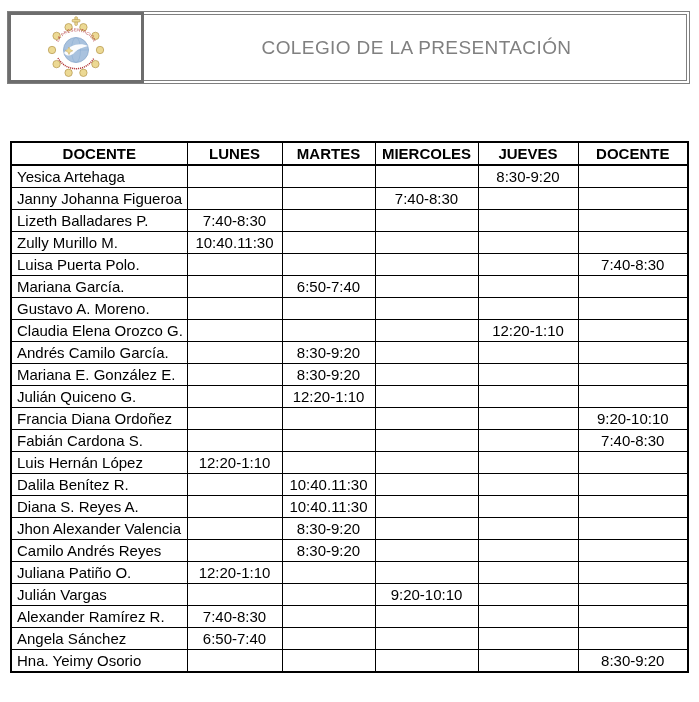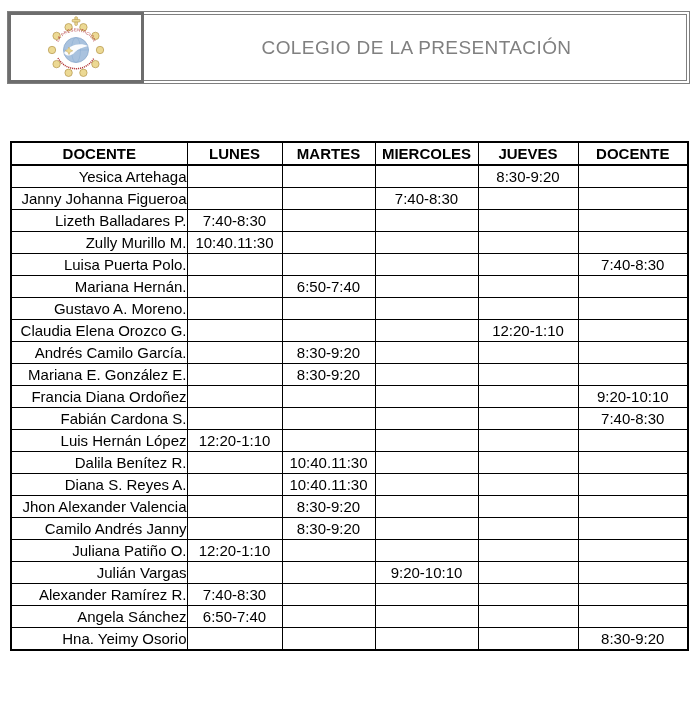--- a/index.html
+++ b/index.html
@@ -61,21 +61,21 @@
     line-height: 21px;
     white-space: nowrap;
     overflow: hidden;
   }
   table.schedule th {
     font-weight: bold;
     text-align: center;
     border-bottom: 2px solid #000;
     margin-top: 44px;
   }
-  table.schedule td.name { text-align: right; }
+  table.schedule td.name { text-align: left; padding-left: 5px; }
   table.schedule td.time { text-align: center; }
 </style>
 </head>
 <body>
 
 <div class="page">
 
   <div class="header-frame">
     <div class="header-inner">
       <div class="logo-box">
@@ -176,21 +176,21 @@
         </tr>
         <tr>
           <td class="name">Luisa Puerta Polo.</td>
           <td class="time"></td>
           <td class="time"></td>
           <td class="time"></td>
           <td class="time"></td>
           <td class="time">7:40-8:30</td>
         </tr>
         <tr>
-          <td class="name">Mariana Hernán.</td>
+          <td class="name">Mariana García.</td>
           <td class="time"></td>
           <td class="time">6:50-7:40</td>
           <td class="time"></td>
           <td class="time"></td>
           <td class="time"></td>
         </tr>
         <tr>
           <td class="name">Gustavo A. Moreno.</td>
           <td class="time"></td>
           <td class="time"></td>
@@ -211,20 +211,28 @@
           <td class="time"></td>
           <td class="time">8:30-9:20</td>
           <td class="time"></td>
           <td class="time"></td>
           <td class="time"></td>
         </tr>
         <tr>
           <td class="name">Mariana E. González E.</td>
           <td class="time"></td>
           <td class="time">8:30-9:20</td>
+          <td class="time"></td>
+          <td class="time"></td>
+          <td class="time"></td>
+        </tr>
+        <tr>
+          <td class="name">Julián Quiceno G.</td>
+          <td class="time"></td>
+          <td class="time">12:20-1:10</td>
           <td class="time"></td>
           <td class="time"></td>
           <td class="time"></td>
         </tr>
         <tr>
           <td class="name">Francia Diana Ordoñez</td>
           <td class="time"></td>
           <td class="time"></td>
           <td class="time"></td>
           <td class="time"></td>
@@ -264,21 +272,21 @@
         </tr>
         <tr>
           <td class="name">Jhon Alexander Valencia</td>
           <td class="time"></td>
           <td class="time">8:30-9:20</td>
           <td class="time"></td>
           <td class="time"></td>
           <td class="time"></td>
         </tr>
         <tr>
-          <td class="name">Camilo Andrés Janny</td>
+          <td class="name">Camilo Andrés Reyes</td>
           <td class="time"></td>
           <td class="time">8:30-9:20</td>
           <td class="time"></td>
           <td class="time"></td>
           <td class="time"></td>
         </tr>
         <tr>
           <td class="name">Juliana Patiño O.</td>
           <td class="time">12:20-1:10</td>
           <td class="time"></td>

